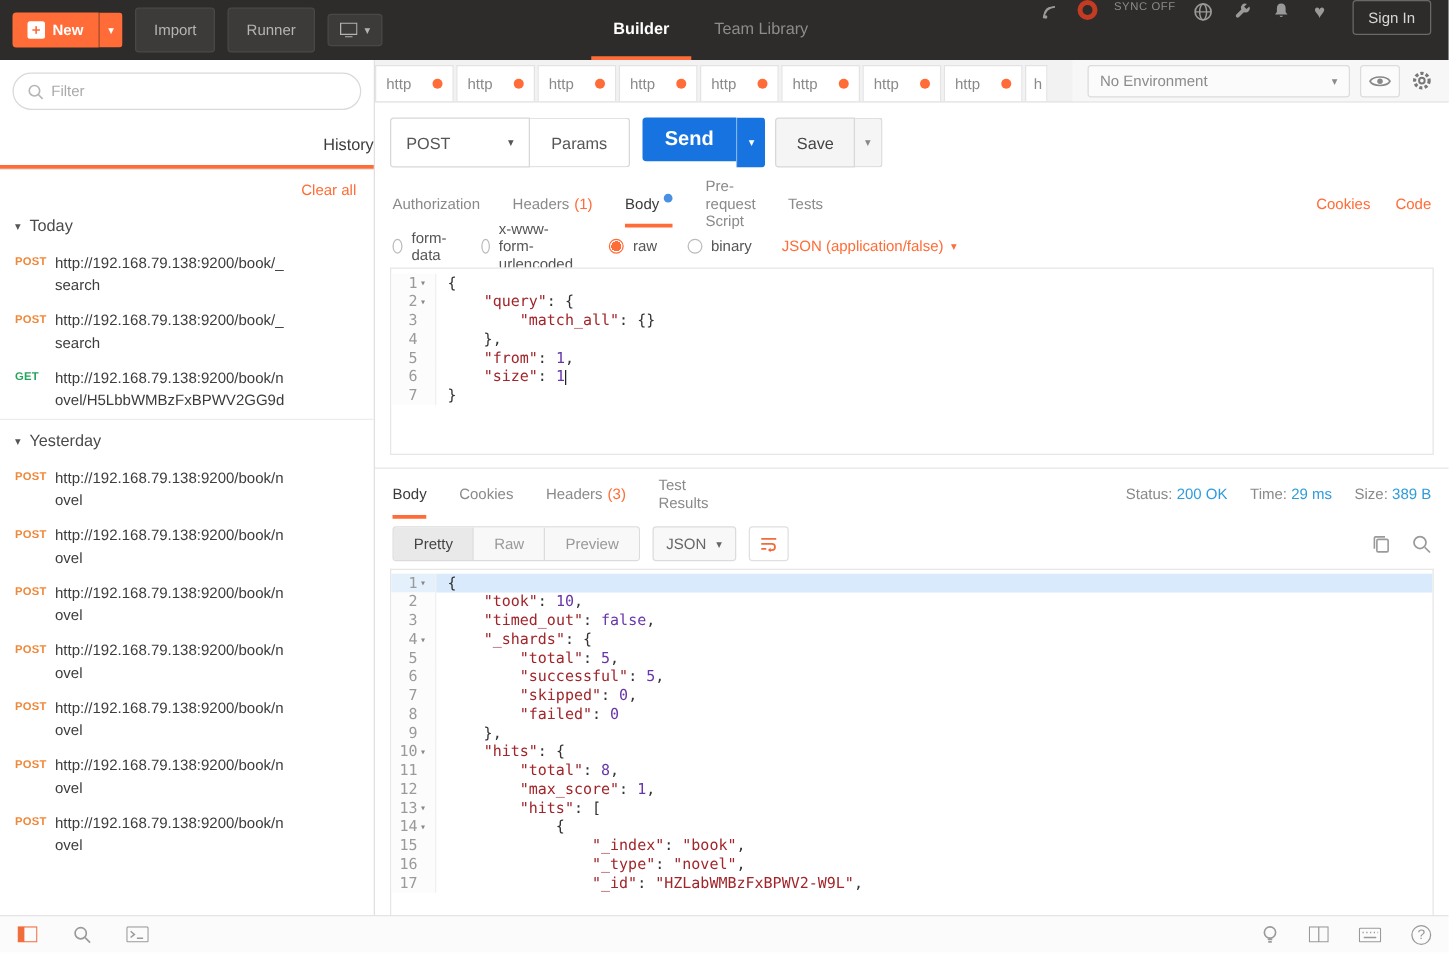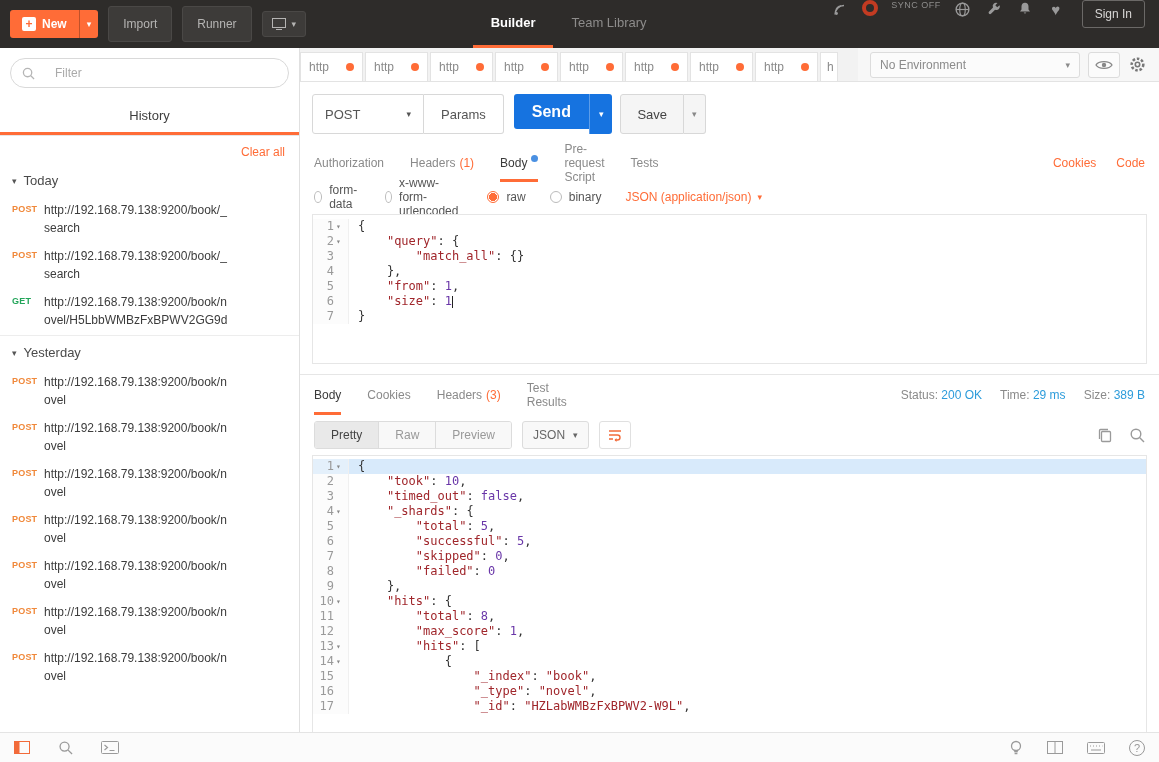--- a/index.html
+++ b/index.html
@@ -29,25 +29,25 @@
   .sync-label{font-size:9px;letter-spacing:.5px;color:#8d8c8b}
   .heart-glyph{color:#9a9a9a;font-size:15px;line-height:1}
   .btn-signin{background:transparent;border:1px solid #6b6967;color:#d8d7d6;font:inherit;padding:6px 12px;border-radius:3px;cursor:pointer;margin-left:4px}
 
   
   .content{flex:1;display:flex;min-height:0}
 
   
   .sidebar{width:300px;flex:0 0 300px;border-right:1px solid #e0e0e0;display:flex;flex-direction:column;min-height:0}
   .filter-wrap{padding:10px}
-  .filter-box{height:30px;border:1px solid #d9d9d9;border-radius:16px;display:flex;align-items:center;padding:0 11px;gap:20px}
+  .filter-box{height:30px;border:1px solid #d9d9d9;border-radius:16px;display:flex;align-items:center;padding:0 11px;gap:6px}
   .filter-box input{border:none;outline:none;flex:1;font:inherit;color:#333}
   .filter-box input::placeholder{color:#aaa}
   .side-tabs{display:flex;border-bottom:1px solid #e6e6e6}
-  .side-tab{flex:1;text-align:center;padding:10px 0 9px;color:#8a8a8a;font-size:13px;border-bottom:3px solid transparent;cursor:pointer}
+  .side-tab{flex:1;text-align:right;padding:10px 0 9px;color:#8a8a8a;font-size:13px;border-bottom:3px solid transparent;cursor:pointer}
   .side-tab.active{color:#3d3d3d;border-bottom-color:var(--accent)}
   .clear-all{text-align:right;padding:9px 14px 5px;color:var(--accent);cursor:pointer}
   .history{flex:1;overflow:hidden}
   .group-header{padding:9px 12px;color:#4a4a4a;font-size:13px;display:flex;align-items:center;gap:7px;cursor:pointer}
   .tri{font-size:9px;color:#555}
   .hist-item{display:flex;padding:4px 10px 6px 12px;cursor:pointer}
   .method{width:32px;flex:0 0 32px;font-size:9px;font-weight:bold;padding-top:3px;letter-spacing:.2px}
   .method.POST{color:var(--post)}
   .method.GET{color:var(--get)}
   .urls{flex:1;color:#3c3c3c;font-size:12px;line-height:18px;word-break:break-all}
@@ -377,21 +377,21 @@
             <label class="mode">
               <span class="radio on"></span>
               <span>raw</span>
             </label>
             <label class="mode">
               <span class="radio"></span>
               <span>binary</span>
             </label>
           </div>
         <div class="raw-lang">
-          <span>JSON (application/json)</span>
+          <span>JSON (application/false)</span>
           <span class="caret-sm">▾</span>
         </div>
       </div>
 
       <div class="editor req-editor" id="request-editor">
           <div class="code-row">
             <span class="ln">
               <span class="num">1</span>
               <span class="fold">▾</span>
             </span>

